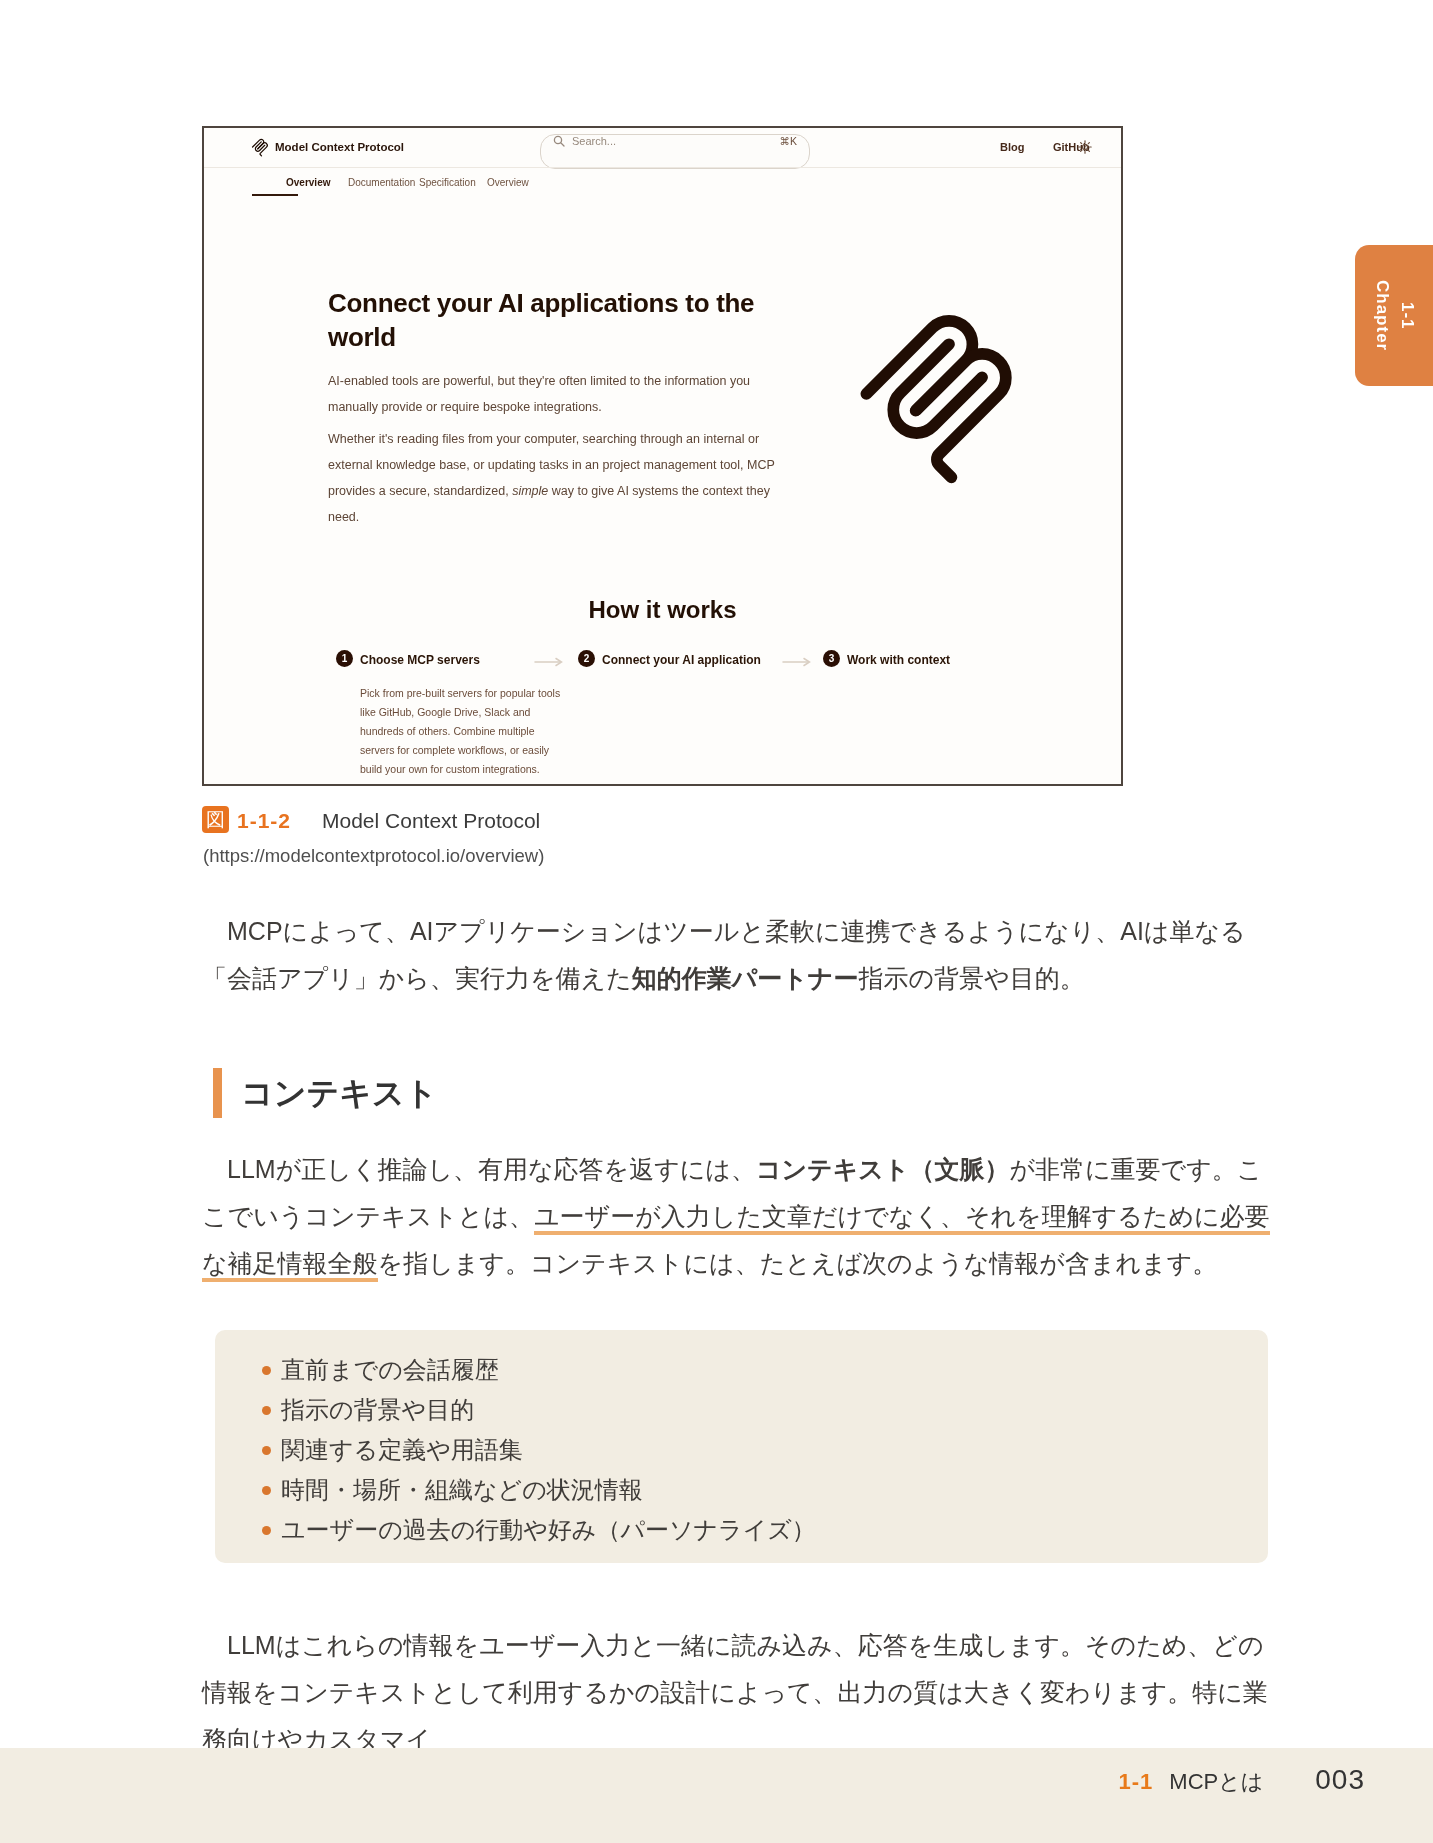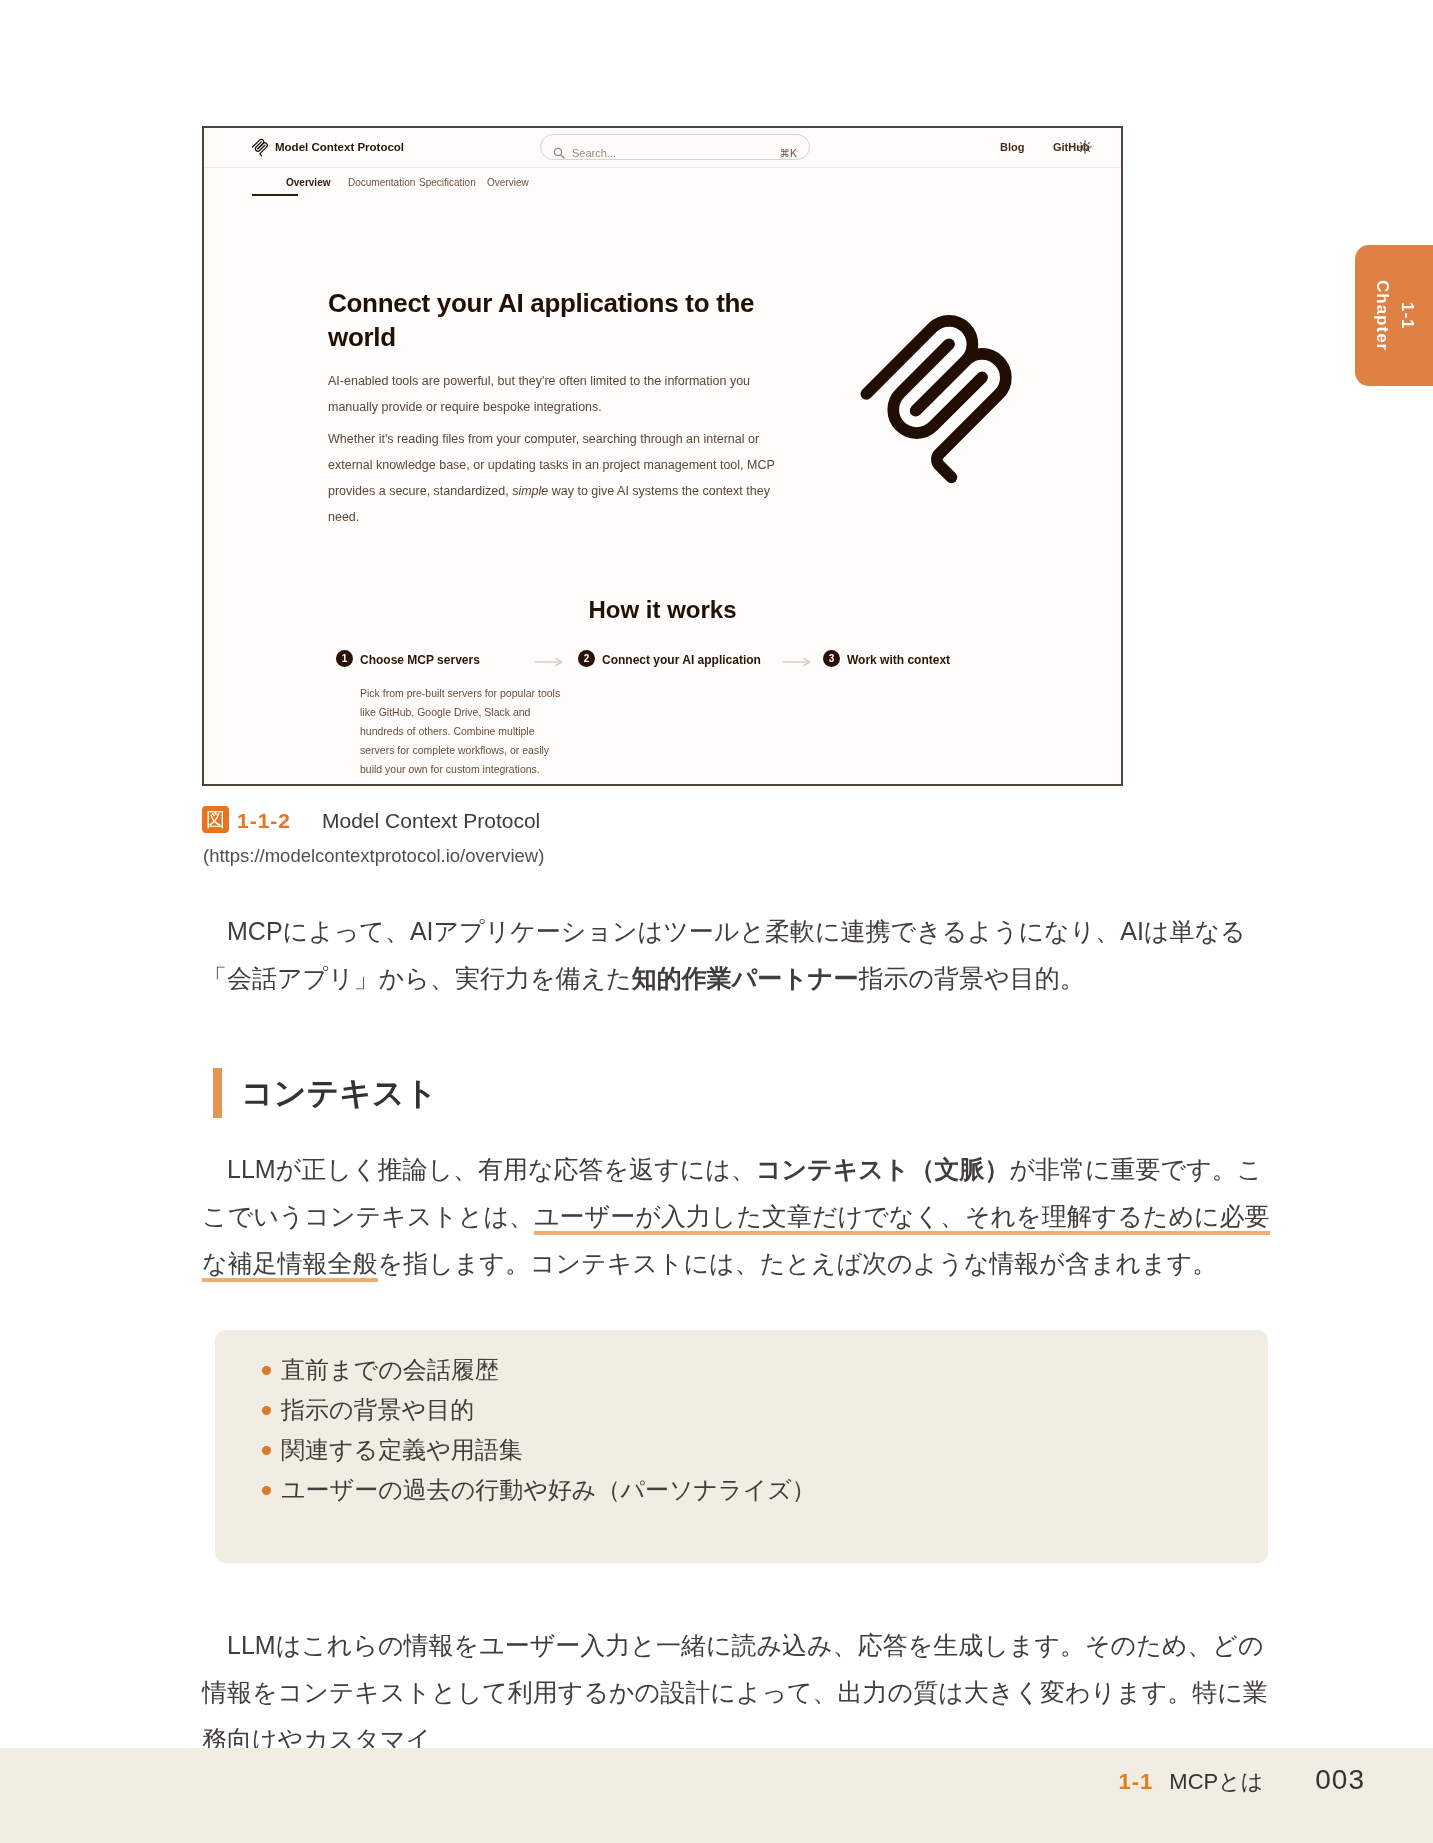--- a/index.html
+++ b/index.html
@@ -22,23 +22,23 @@
   .chapter-tab .vtext span { display:block; }
   
   .figure-box {
     position:absolute; left:202px; top:126px; width:921px; height:660px;
     border:2px solid #4E453E; background:#FEFDFB;
   }
   .site { position:absolute; inset:0; }
   .site-logo-icon { position:absolute; left:46px; top:9px; }
   .site-logo-text { position:absolute; left:71px; top:13px; font-size:11.5px; font-weight:bold; color:#2A150A; }
   .site-search {
-    position:absolute; left:336px; top:6px; width:270px; height:26px;
+    position:absolute; left:336px; top:6px; width:270px; height:35px;
     border:1px solid #DBD4CB; border-radius:15px; background:#FDFCFA;
-    display:flex; align-items:flex-end; padding:0 12px;
+    display:flex; align-items:flex-start; padding:0 12px;
   }
   .site-search .search-glyph { display:flex; margin-right:7px; }
   .site-search .ph { font-size:11px; color:#97897D; flex:1; }
   .site-search .kbd { font-size:10.5px; color:#6B4E3C; }
   .hdr-link { position:absolute; top:13px; font-size:11px; font-weight:bold; color:#46291A; }
   .sun { position:absolute; left:874px; top:12px; }
   .hdr-divider { position:absolute; left:0; right:0; top:39px; height:1px; background:#EDE8E1; }
   .nav-item { position:absolute; top:49px; font-size:10px; color:#6E5240;margin-left:34px; }
   .nav-item.active { color:#33190B; font-weight:bold; }
   .nav-underline { position:absolute; left:48px; top:66px; width:46px; height:2px; background:#33190B; }
@@ -204,20 +204,21 @@
 
   <div class="section-bar"></div>
   <h2 class="section-heading">コンテキスト</h2>
 
   <p class="jp-para para2"><span>LLMが正しく推論し、有用な応答を返すには、</span><span class="jp-bold">コンテキスト（文脈）</span><span>が非常に重要です。ここでいうコンテキストとは、</span><span class="jp-underline">ユーザーが入力した文章だけでなく、それを理解するために必要な補足情報全般</span><span>を指します。コンテキストには、たとえば次のような情報が含まれます。</span></p>
 
   <div class="note-box">
     <div class="list-item">直前までの会話履歴</div>
     <div class="list-item">指示の背景や目的</div>
     <div class="list-item">関連する定義や用語集</div>
+    <div class="list-item">時間・場所・組織などの状況情報</div>
     <div class="list-item">ユーザーの過去の行動や好み（パーソナライズ）</div>
   </div>
 
   <p class="jp-para para3">LLMはこれらの情報をユーザー入力と一緒に読み込み、応答を生成します。そのため、どの情報をコンテキストとして利用するかの設計によって、出力の質は大きく変わります。特に業務向けやカスタマイ</p>
 
   <div class="footer-strip"></div>
   <div class="footer-text">
     <span class="footer-sec">1-1</span>
     <span class="footer-sec-title">MCPとは</span>
     <span class="footer-page">003</span>

